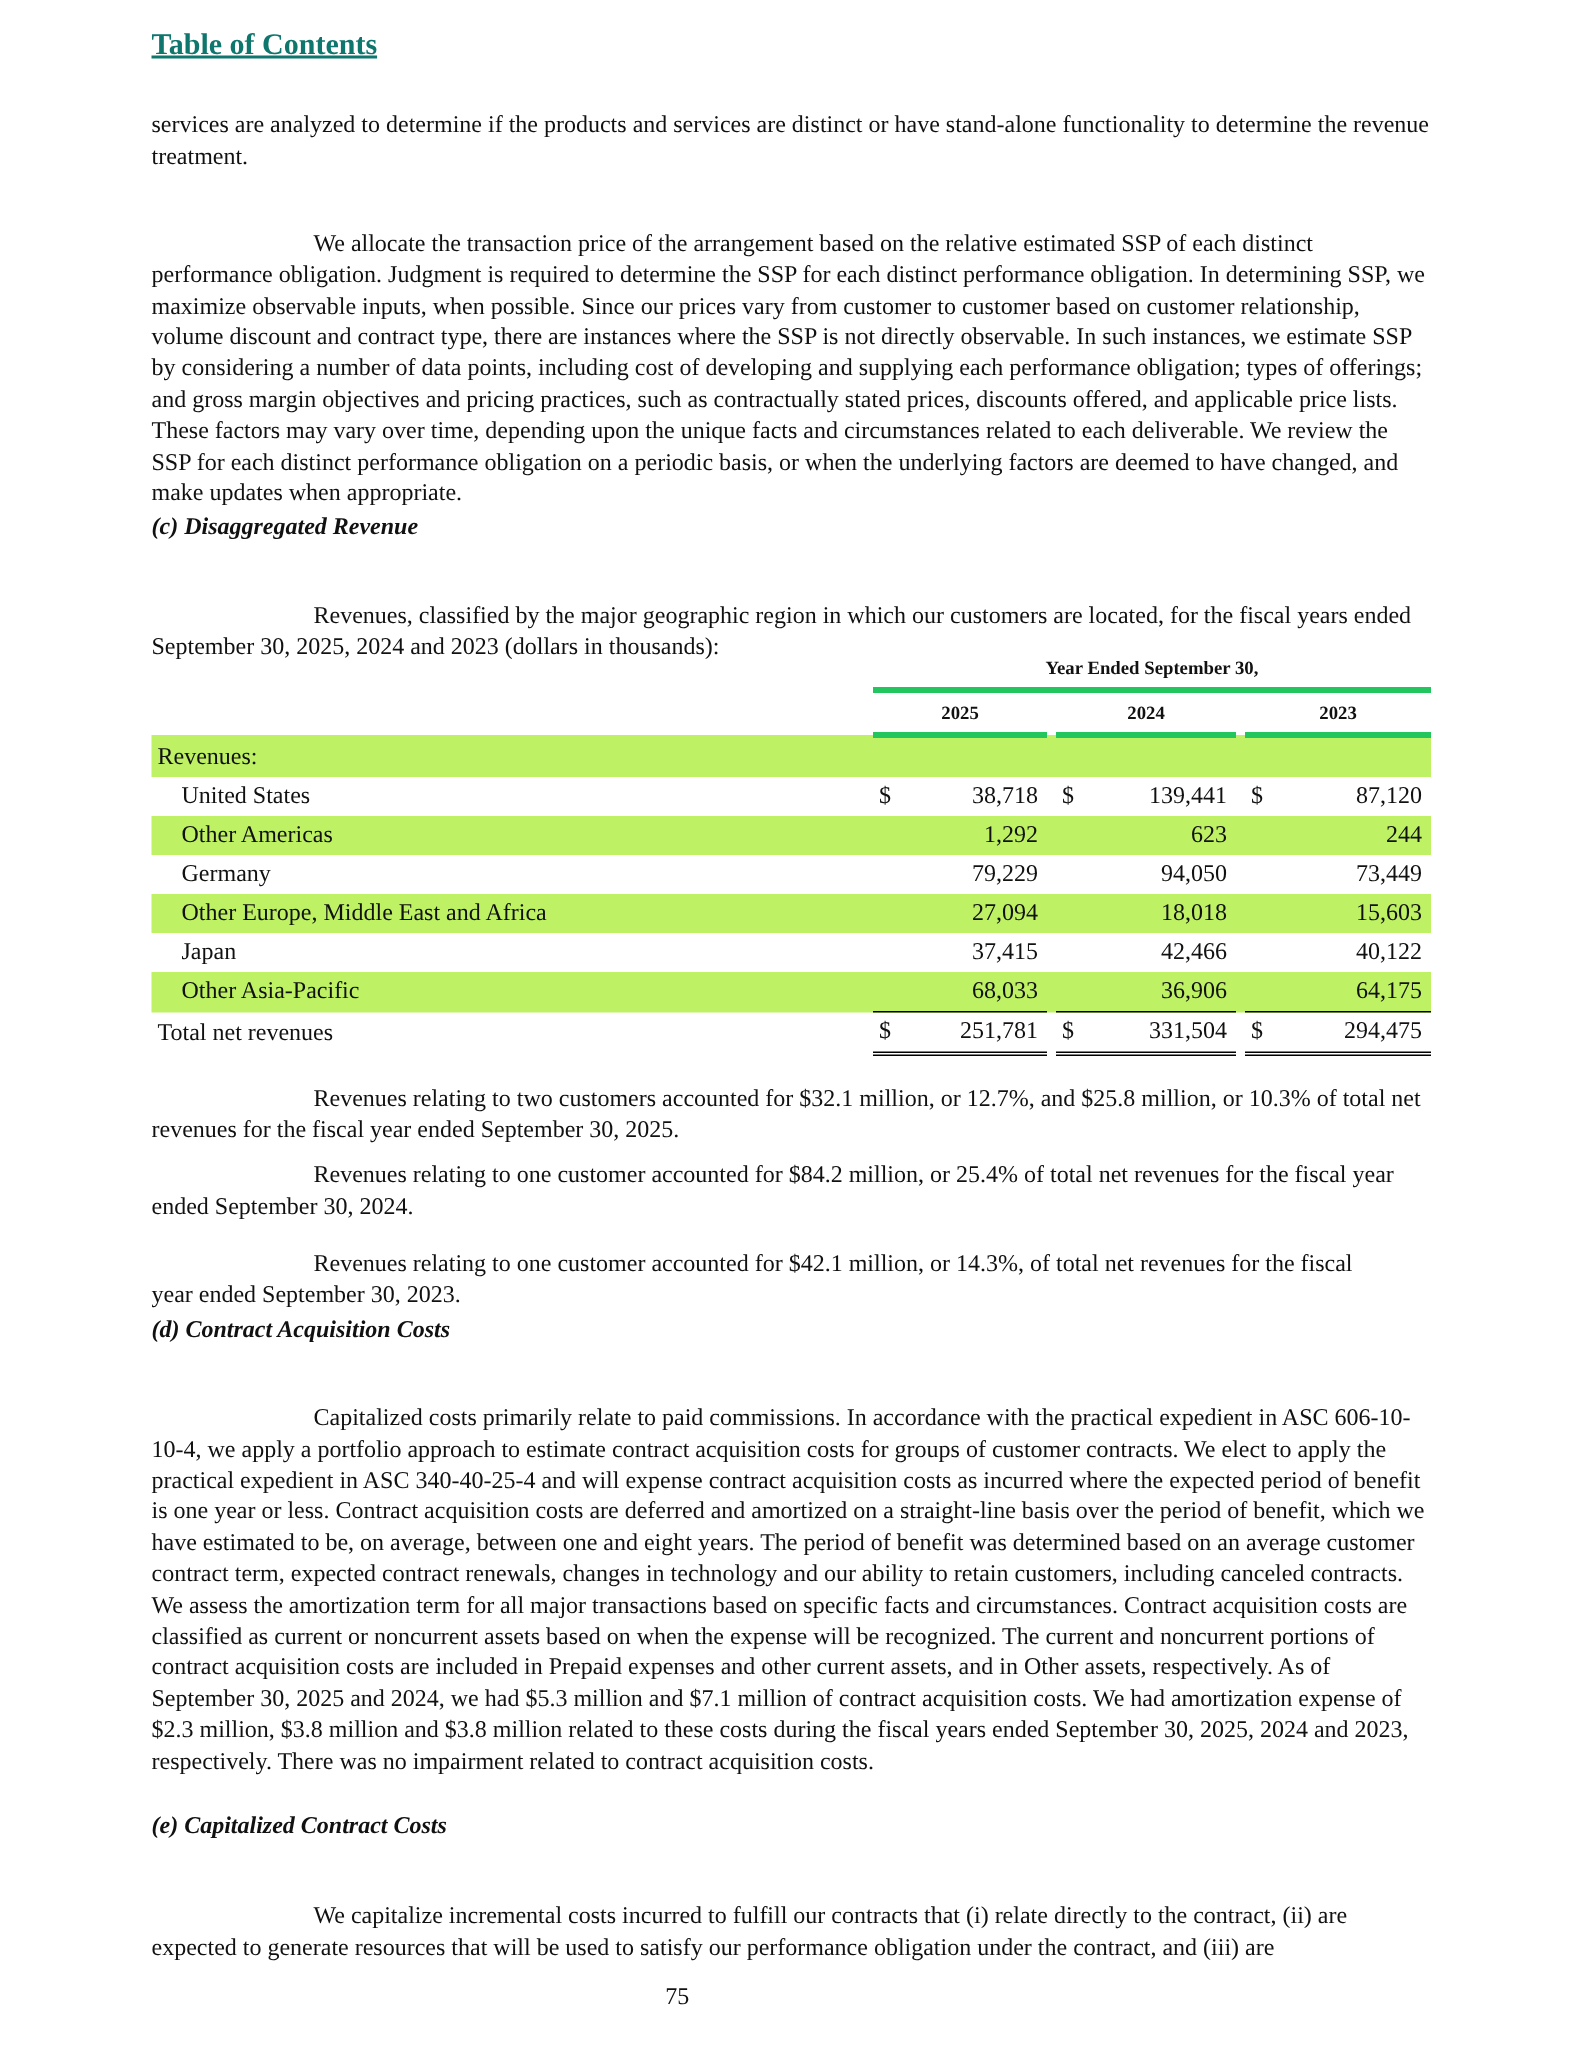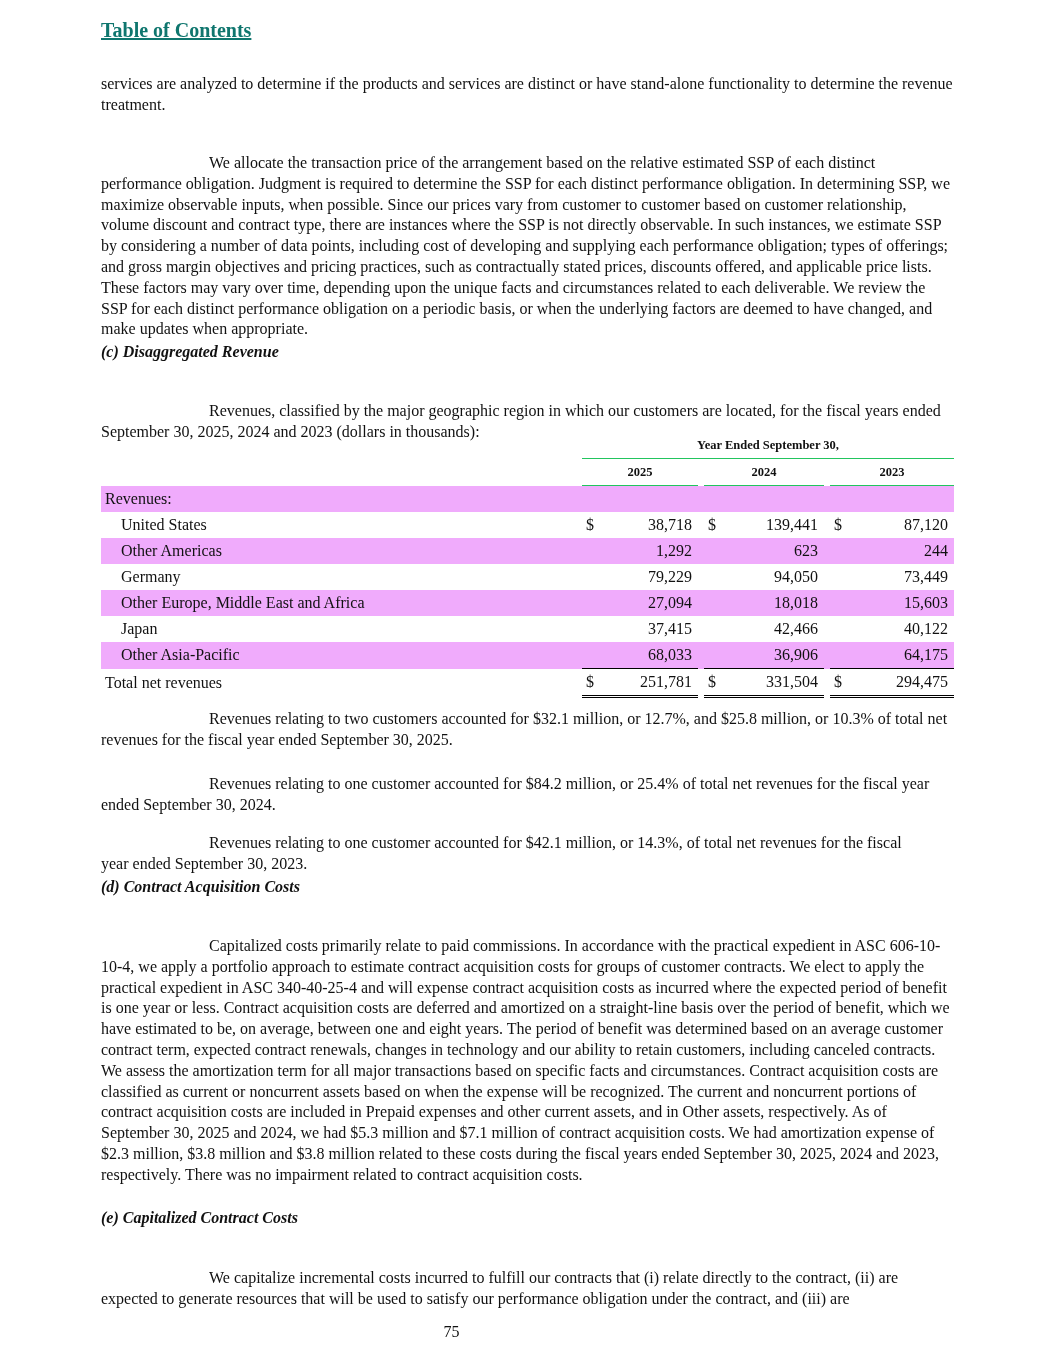--- a/index.html
+++ b/index.html
@@ -16,22 +16,22 @@
   p { margin: 0; line-height: 20.8px; }
   .indent { text-indent: 108px; margin-top: 28px; }
   .heading { font-weight: bold; font-style: italic; }
   table.rev {
     position: absolute; left: 101px; top: 432px; width: 853px;
     border-collapse: collapse; font-size: 16px;
   }
   table.rev td { padding: 0; height: 26px; line-height: 26px; vertical-align: middle; }
   .hdr-top td { height: 20px; line-height: 20px; font-size: 12.5px; font-weight: bold; text-align: center; }
   .hdr-years td { height: 20px; line-height: 20px; font-size: 12.5px; font-weight: bold; text-align: center; }
-  .u1 { border-bottom: 1px solid #22c55e; }
-  .shade td { background: #f0abfc; }
+  .u1 { border-bottom: 4px solid #22c55e; }
+  .shade td { background: #bef264; }
   .label { padding-left: 4px !important; }
   .label.sub { padding-left: 20px !important; }
   .dollar { text-align: left; padding-left: 4px !important; }
   .num { text-align: right; padding-right: 6px !important; }
   .gap { width: 6px; }
   .tot td.bt { border-top: 1px solid #000; border-bottom: 3px double #000; }
   .pagenum { position: absolute; left: 0; width: 903px; top: 1323px; text-align: center; font-size: 16px; }
 </style>
 </head>
 <body>
@@ -155,21 +155,21 @@
     <td></td>
     <td class="dollar bt">$</td>
     <td class="num bt">331,504</td>
     <td></td>
     <td class="dollar bt">$</td>
     <td class="num bt">294,475</td>
   </tr>
 </tbody>
   </table>
 
-<div class="page" style="top:681px;">
+<div class="page" style="top:695px;">
   <p class="indent">Revenues relating to two customers accounted for $32.1 million, or 12.7%, and $25.8 million, or 10.3% of total net revenues for the fiscal year ended September 30, 2025.</p>
 </div>
 <div class="page" style="top:746px;">
   <p class="indent">Revenues relating to one customer accounted for $84.2 million, or 25.4% of total net revenues for the fiscal year ended September 30, 2024.</p>
 </div>
 <div class="page" style="top:805px;">
   <p class="indent" style="padding-right:36px;">Revenues relating to one customer accounted for $42.1 million, or 14.3%, of total net revenues for the fiscal year ended September 30, 2023.</p>
 </div>
 
 <div class="page" style="top:877px;">

